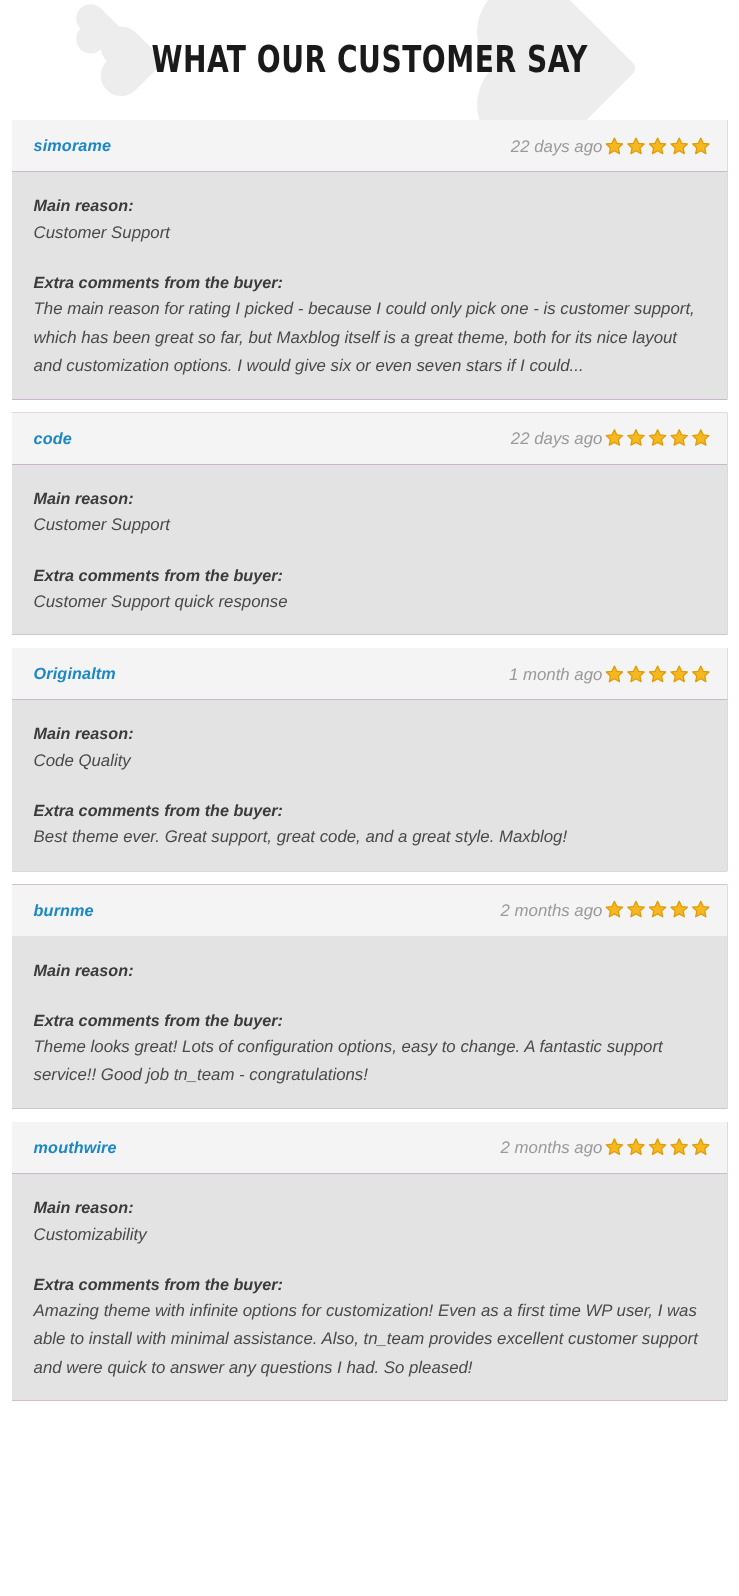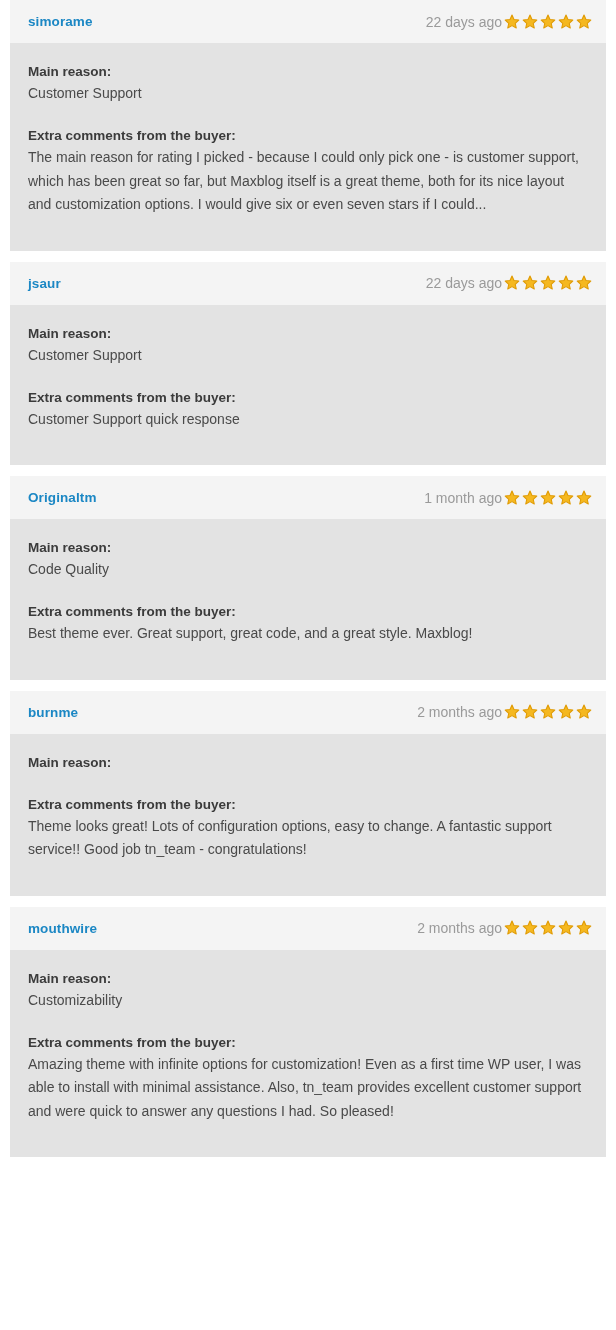--- a/index.html
+++ b/index.html
@@ -68,20 +68,21 @@
 
   
   .reviews {
     padding:0 10px 10px 10px;
     background:#ffffff;
   }
 
   .review {
     background:#701a75;
     margin-bottom:11px;
+    font-style:italic;
   }
   .review:last-child { margin-bottom:0; }
 
   .review-head {
     display:flex;
     align-items:center;
     background:#f4f4f4;
     height:43px;
     padding:0 14px 0 18px;
   }
@@ -107,21 +108,21 @@
   .stars {
     display:flex;
     gap:2px;
     align-items:center;
     flex:0 0 auto;
   }
   .star { display:block; }
 
   .review-body {
     background:#e3e3e3;
-    padding:18px 18px 34px 18px;
+    padding:18px 18px 16px 18px;
   }
 
   .field-label {
     font-weight:bold;
     font-size:13.5px;
     color:#3b3b3b;
     line-height:21px;
     margin:0;
   }
   .field-value {
@@ -137,20 +138,26 @@
     color:#4a4a4a;
     line-height:23.5px;
     margin:0;
   }
 </style>
 </head>
 <body>
 
 <div id="page">
 
+  <div class="header">
+    <div class="heart h-sm"></div>
+    <div class="heart h-md"></div>
+    <div class="heart h-lg"></div>
+    <div class="header-title">WHAT OUR CUSTOMER SAY</div>
+  </div>
 
   <div class="reviews">
       <div class="review">
         <div class="review-head">
           <a class="review-author" href="#">simorame</a>
           <div class="review-spacer"></div>
           <span class="review-date">22 days ago</span>
           <div class="stars">
             <svg width="16" height="16" viewBox="0 0 24 24" class="star">
               <path d="M12 1.6 L15 8.2 L22.2 9 L16.9 13.9 L18.4 21 L12 17.4 L5.6 21 L7.1 13.9 L1.8 9 L9 8.2 Z" fill="#f5b820" stroke="#e09b05" stroke-width="1.6" stroke-linejoin="round"></path>
@@ -172,21 +179,21 @@
         <div class="review-body">
           <p class="field-label">Main reason:</p>
           <p class="field-value">Customer Support</p>
           <div class="field-gap"></div>
           <p class="field-label">Extra comments from the buyer:</p>
           <p class="comment-text">The main reason for rating I picked - because I could only pick one - is customer support, which has been great so far, but Maxblog itself is a great theme, both for its nice layout and customization options. I would give six or even seven stars if I could...</p>
         </div>
       </div>
       <div class="review">
         <div class="review-head">
-          <a class="review-author" href="#">jsaur</a>
+          <a class="review-author" href="#">code</a>
           <div class="review-spacer"></div>
           <span class="review-date">22 days ago</span>
           <div class="stars">
             <svg width="16" height="16" viewBox="0 0 24 24" class="star">
               <path d="M12 1.6 L15 8.2 L22.2 9 L16.9 13.9 L18.4 21 L12 17.4 L5.6 21 L7.1 13.9 L1.8 9 L9 8.2 Z" fill="#f5b820" stroke="#e09b05" stroke-width="1.6" stroke-linejoin="round"></path>
             </svg>
             <svg width="16" height="16" viewBox="0 0 24 24" class="star">
               <path d="M12 1.6 L15 8.2 L22.2 9 L16.9 13.9 L18.4 21 L12 17.4 L5.6 21 L7.1 13.9 L1.8 9 L9 8.2 Z" fill="#f5b820" stroke="#e09b05" stroke-width="1.6" stroke-linejoin="round"></path>
             </svg>
             <svg width="16" height="16" viewBox="0 0 24 24" class="star">

